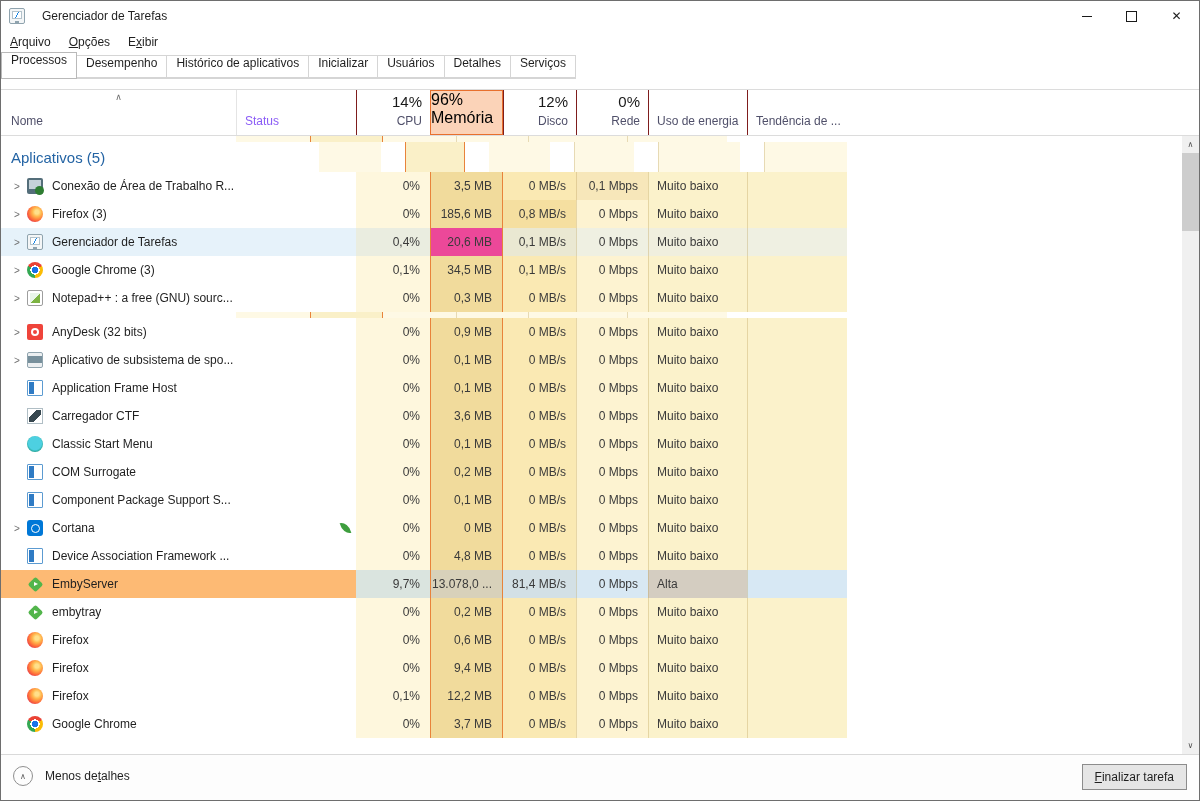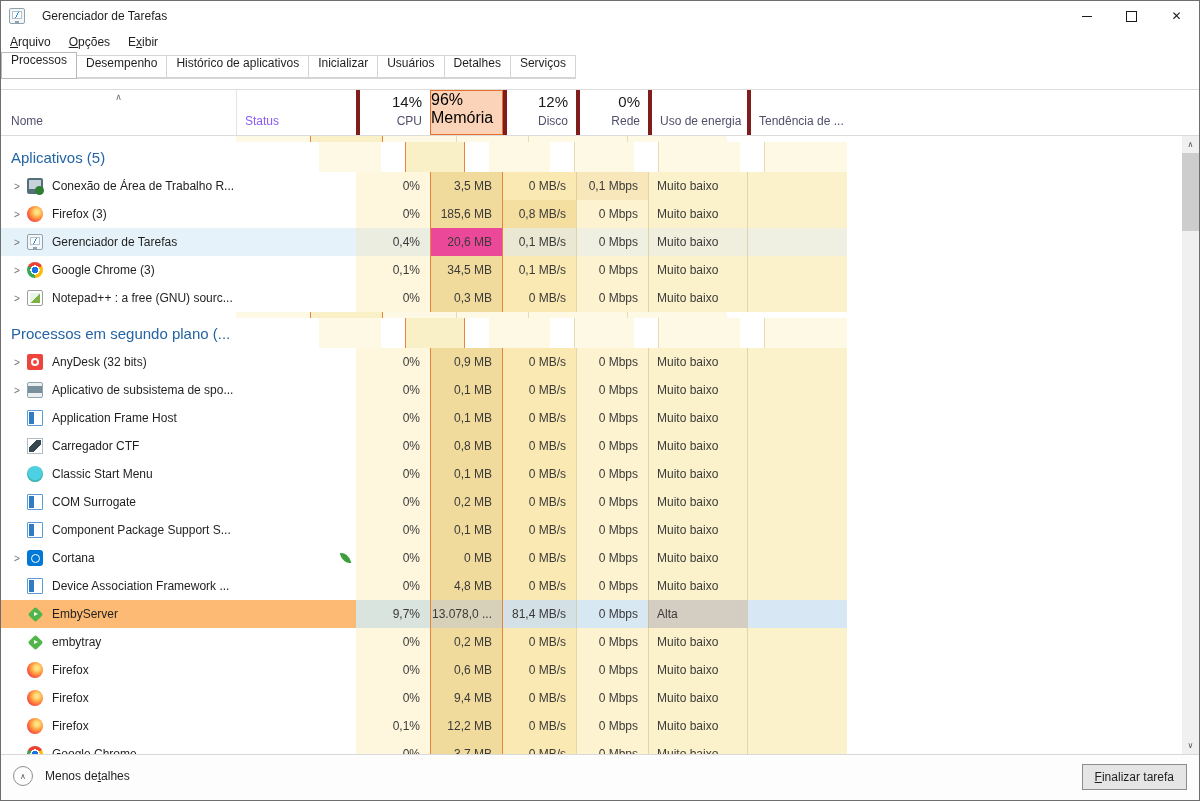--- a/index.html
+++ b/index.html
@@ -27,21 +27,21 @@
   .tab.active{height:25px;border:1px solid #B9B9B9;margin-bottom:-1px;background:#fff;z-index:2;}
 
   
   .thead{position:absolute;top:88px;left:0;width:1198px;height:47px;border-top:1px solid #DCDCDC;border-bottom:1px solid #DCDCDC;box-sizing:border-box;display:flex;background:#fff;}
   .th{position:relative;box-sizing:border-box;height:45px;}
   .th-name{width:235px;}
   .sort-caret{position:absolute;top:2px;left:0;right:0;text-align:center;font-size:9px;color:#6B6B6B;}
   .th-name .th-label{position:absolute;left:10px;bottom:7px;font-size:12px;color:#50506A;margin-top:42px;}
   .th-status{width:120px;border-left:1px solid #E4E4E4;}
   .th-status .th-label{position:absolute;left:8px;bottom:7px;font-size:12px;color:#8b5cf6;}
-  .th-col{border-left:4px solid #7f1d1d;text-decoration:underline;}
+  .th-col{border-left:1px solid #7f1d1d;text-decoration:underline;}
   .th-cpu{width:74px;} .th-mem{width:73px;} .th-disco{width:73px;} .th-rede{width:72px;} .th-uso{width:99px;} .th-tend{width:100px;}
   .th-col .pct{position:absolute;top:3px;right:8px;font-size:15px;color:#1A1A1A;}
   .th-col .lbl{position:absolute;bottom:7px;right:8px;font-size:12px;color:#50506A;white-space:nowrap;}
   .th-col .lbl.left{right:auto;left:8px;}
   .th-mem{background:#FBD3B8;border:1px solid #E8702D;height:45px;}
   .th-mem .pct{right:9px;}
 
   
   .tbody{position:absolute;top:135px;left:0;width:1181px;height:618px;overflow:hidden;background:#fff;}
   .prow{display:flex;width:846px;height:28px;align-items:stretch;}
@@ -347,31 +347,20 @@
       </div>
       <div class="prow spacer glight">
         <div class="cell name-cell"></div>
         <div class="cell c-cpu"></div>
         <div class="cell c-mem"></div>
         <div class="cell c-disco"></div>
         <div class="cell c-rede"></div>
         <div class="cell c-uso"></div>
         <div class="cell c-tend"></div>
       </div>
-      <div class="prow grow glight">
-        <div class="cell name-cell">
-          <span class="glabel">Processos em segundo plano (...</span>
-        </div>
-        <div class="cell c-cpu"></div>
-        <div class="cell c-mem"></div>
-        <div class="cell c-disco"></div>
-        <div class="cell c-rede"></div>
-        <div class="cell c-uso"></div>
-        <div class="cell c-tend"></div>
-      </div>
       <div class="prow">
         <div class="cell name-cell">
           <span class="chev">&gt;</span>
           <span class="ic ic-anydesk"></span>
           <span class="pname">AnyDesk (32 bits)</span>
         </div>
         <div class="cell status-cell"></div>
         <div class="cell c-cpu">
           <span class="val">0%</span>
         </div>
@@ -441,21 +430,21 @@
         <div class="cell name-cell">
           <span class="chev"></span>
           <span class="ic ic-pen"></span>
           <span class="pname">Carregador CTF</span>
         </div>
         <div class="cell status-cell"></div>
         <div class="cell c-cpu">
           <span class="val">0%</span>
         </div>
         <div class="cell c-mem">
-          <span class="val">0,8 MB</span>
+          <span class="val">3,6 MB</span>
         </div>
         <div class="cell c-disco">
           <span class="val">0 MB/s</span>
         </div>
         <div class="cell c-rede">
           <span class="val">0 Mbps</span>
         </div>
         <div class="cell c-uso">
           <span class="val left">Muito baixo</span>
         </div>

